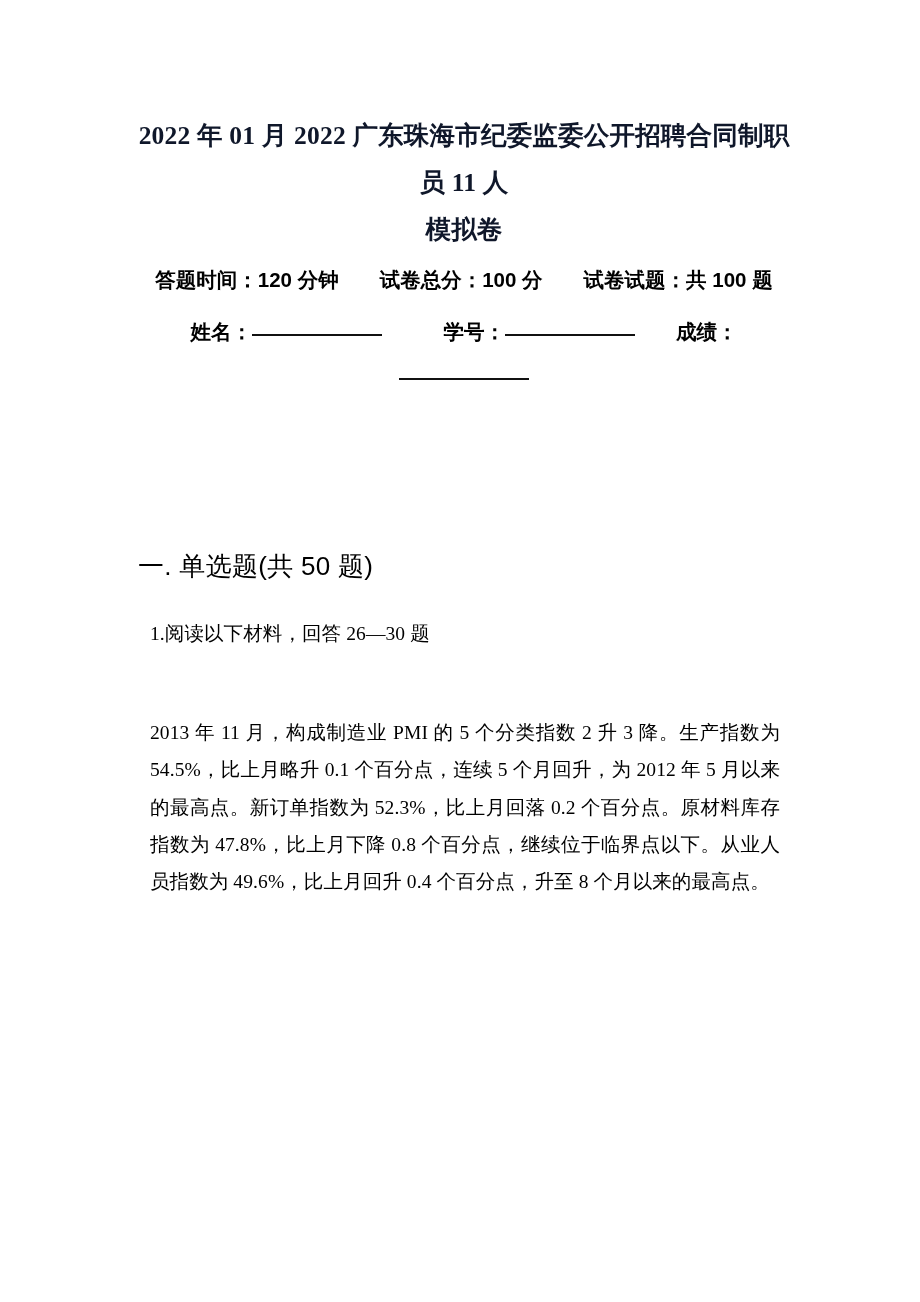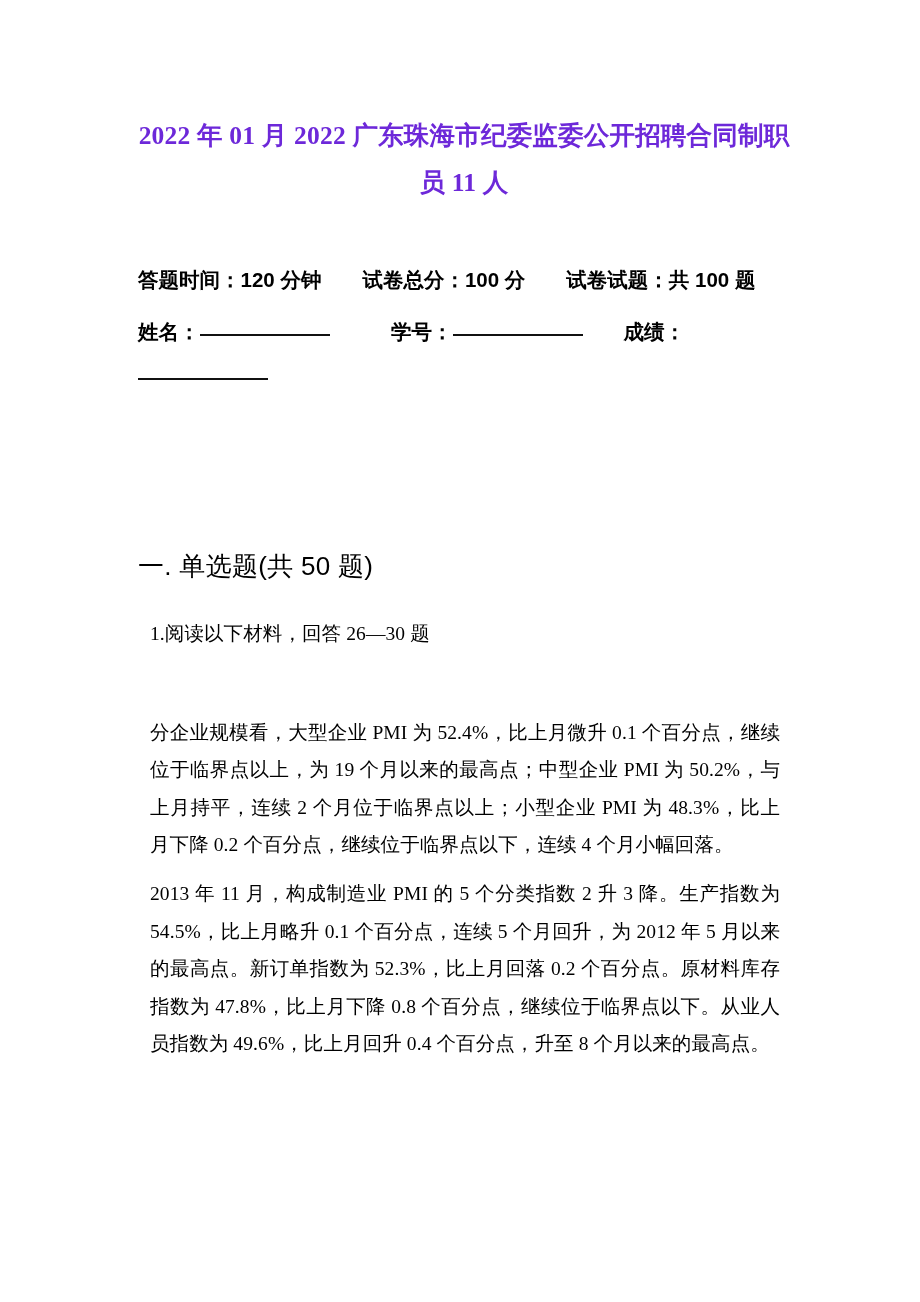--- a/index.html
+++ b/index.html
@@ -25,34 +25,34 @@
     height: 1302px;
   }
 
   
   .doc-title {
     position: absolute;
     left: 138px;
     top: 112px;
     width: 652px;
     text-align: center;
-    color: #6d28d9;
+    color: #0f172a;
     font-weight: bold;
     font-size: 25.5px;
     line-height: 47px;
     letter-spacing: 0.2px;
     font-family: "Liberation Serif", "DejaVu Serif", serif;
   }
 
   
   .meta-line {
     position: absolute;
     left: 138px;
     width: 652px;
-    text-align: left;
+    text-align: center;
     font-weight: bold;
     font-size: 20.5px;
     font-family: "Liberation Sans", "DejaVu Sans", sans-serif;
     white-space: pre;
   }
   .meta-line.l1 { top: 266px; }
   .meta-line.l2 { top: 318px; font-family: Liberation Mono, monospace; }
   .meta-line.l3 { top: 364px; }
 
   .blank-ul {
@@ -102,38 +102,38 @@
     vertical-align: 2px;
   }
 </style>
 </head>
 <body>
 
 <div class="page">
 
   <div class="doc-title">
     <div>2022 年 01 月 2022 广东珠海市纪委监委公开招聘合同制职员 11 人</div>
+    <div>模拟卷</div>
   </div>
 
   <div class="meta-line l1"><span>答题时间：120 分钟</span>　　<span>试卷总分：100 分</span>　　<span>试卷试题：共 100 题</span></div>
 
   <div class="meta-line l2"><span>姓名：</span><span class="blank-ul blank-name"></span>　　　<span>学号：</span><span class="blank-ul blank-sid"></span>　　<span>成绩：</span></div>
 
   <div class="meta-line l3"><span class="blank-ul blank-score"></span></div>
 
   <div class="section-heading">一. 单选题(共 50 题)</div>
 
   <div class="body-block">
 
     <p class="para">1.阅读以下材料，回答 26—30 题</p>
 
 
     <div class="spacer-line"></div>
 
-    <p class="para">分企业规模看，大型企业 PMI 为 52.4%，比上月微升 0.1 个百分点，继续位于临界点以上，为 19 个月以来的最高点；中型企业 PMI 为 50.2%，与上月持平，连续 2 个月位于临界点以上；小型企业 PMI 为 48.3%，比上月下降 0.2 个百分点，继续位于临界点以下，连续 4 个月小幅回落。</p>
 
     <p class="para">2013 年 11 月，构成制造业 PMI 的 5 个分类指数 2 升 3 降。生产指数为 54.5%，比上月略升 0.1 个百分点，连续 5 个月回升，为 2012 年 5 月以来的最高点。新订单指数为 52.3%，比上月回落 0.2 个百分点。原材料库存指数为 47.8%，比上月下降 0.8 个百分点，继续位于临界点以下。从业人员指数为 49.6%，比上月回升 0.4 个百分点，升至 8 个月以来的最高点。</p>
 
 
 
   </div>
 
 </div>
 
 </body></html>

